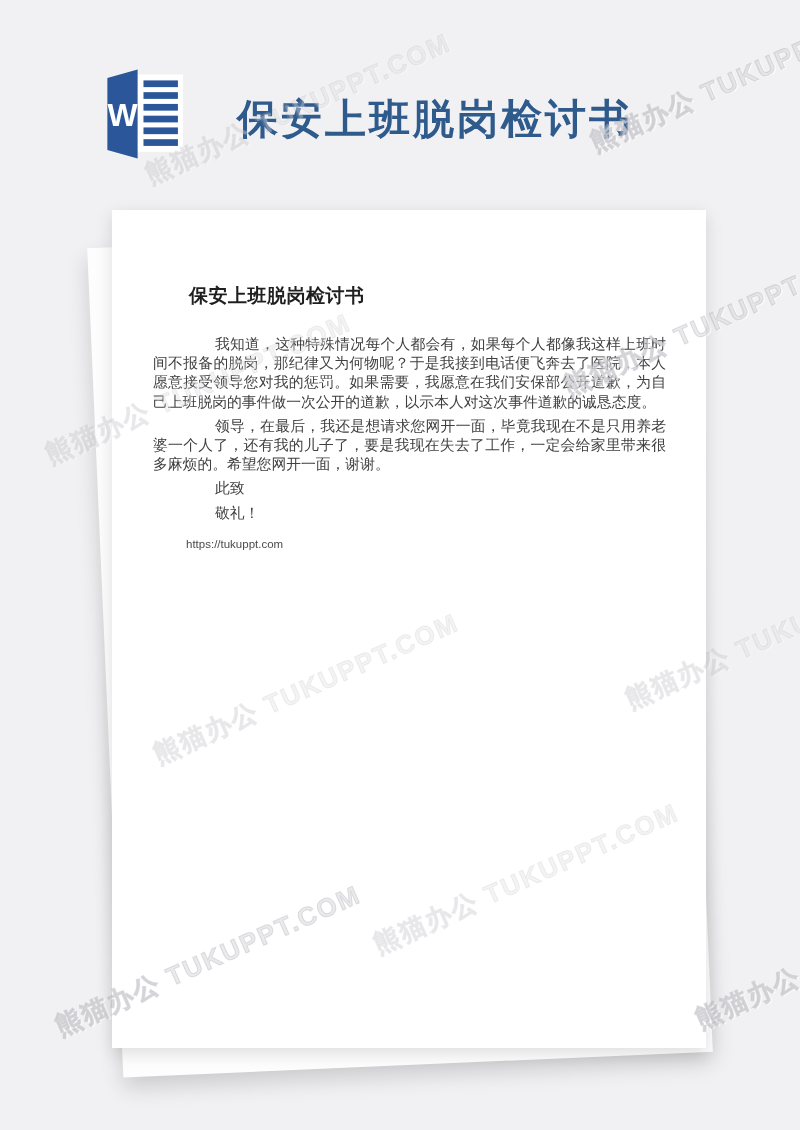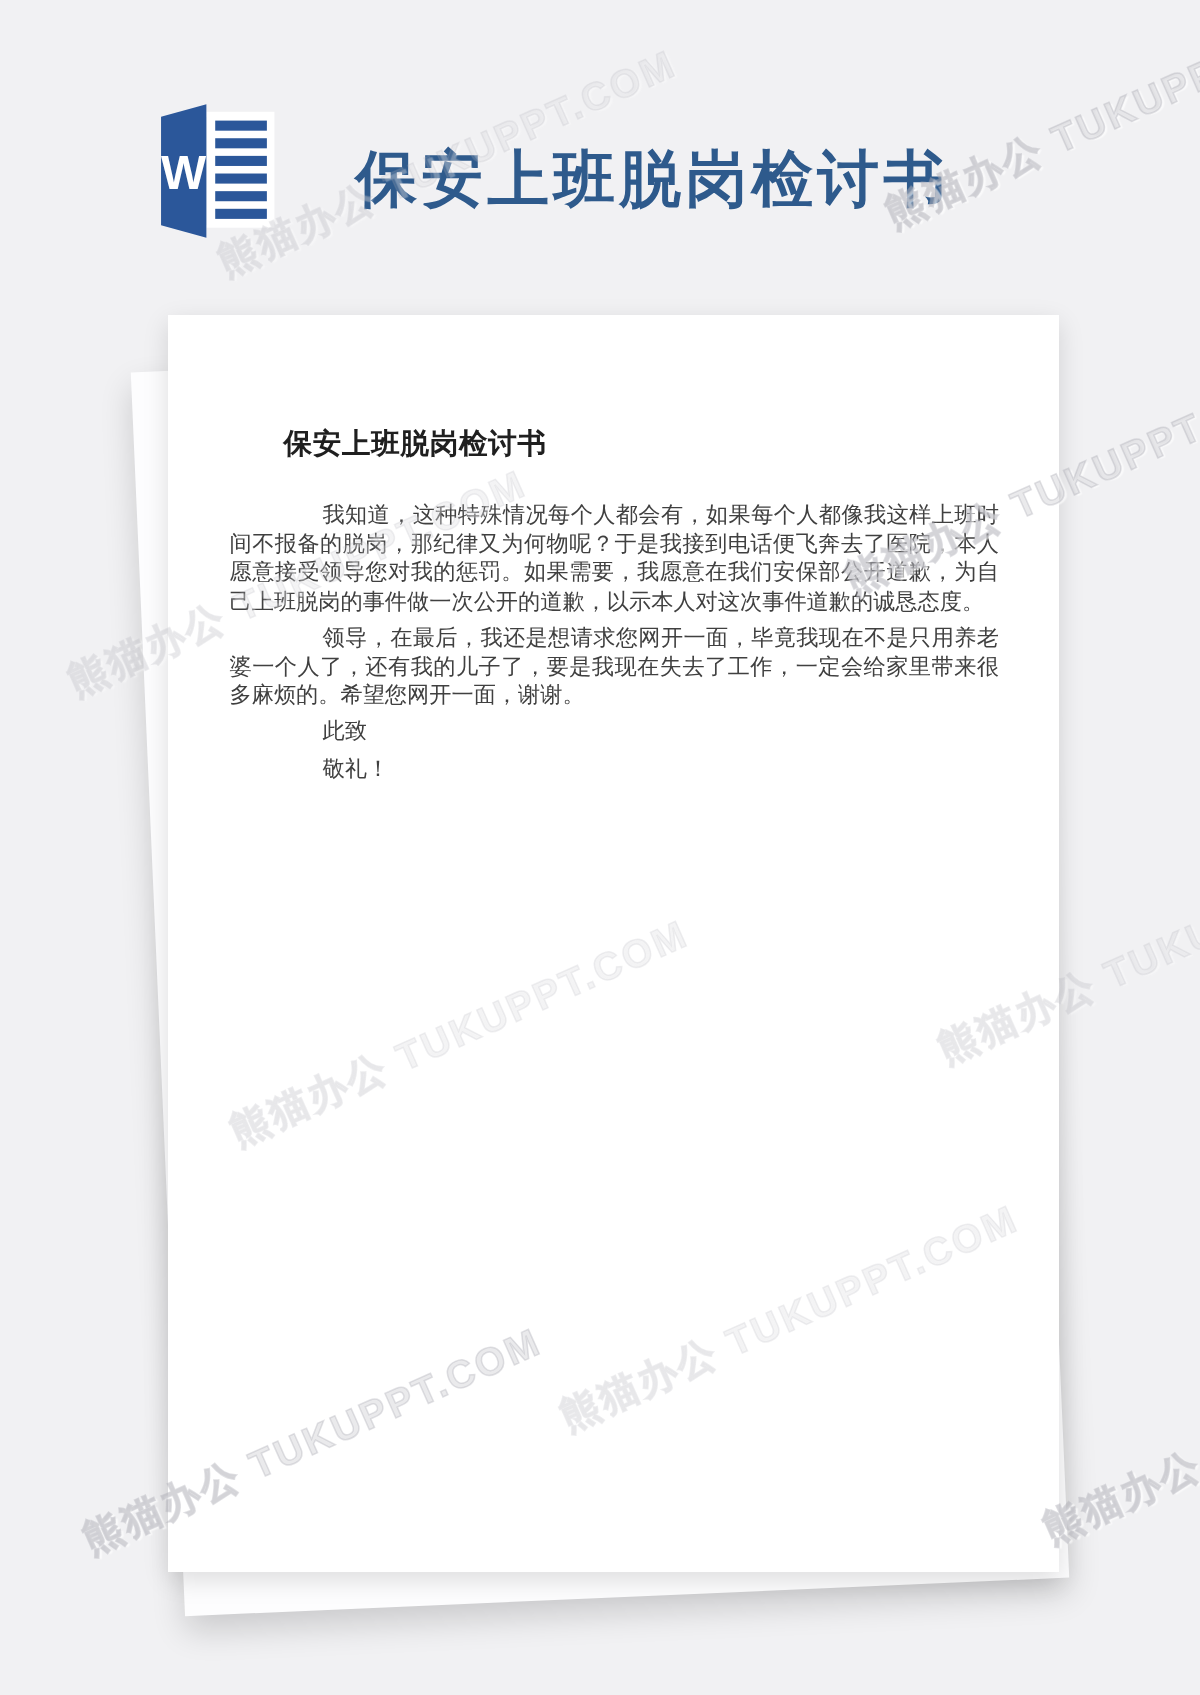--- a/index.html
+++ b/index.html
@@ -95,20 +95,21 @@
 
 
 
       <p class="para">我知道，这种特殊情况每个人都会有，如果每个人都像我这样上班时间不报备的脱岗，那纪律又为何物呢？于是我接到电话便飞奔去了医院，本人愿意接受领导您对我的惩罚。如果需要，我愿意在我们安保部公开道歉，为自己上班脱岗的事件做一次公开的道歉，以示本人对这次事件道歉的诚恳态度。</p>
       <p class="para">领导，在最后，我还是想请求您网开一面，毕竟我现在不是只用养老婆一个人了，还有我的儿子了，要是我现在失去了工作，一定会给家里带来很多麻烦的。希望您网开一面，谢谢。</p>
 
       <p class="para">此致</p>
       <p class="para">敬礼！</p>
 
 
+      <a class="src-link">https://tukuppt.com</a>
     </div>
   </div>
 
   <div class="wm-layer">
     <span class="wm" style="left:585px;top:128px;">熊猫办公 TUKUPPT.COM</span>
     <span class="wm faint" style="left:140px;top:160px;">熊猫办公 TUKUPPT.COM</span>
     <span class="wm faint" style="left:40px;top:440px;">熊猫办公 TUKUPPT.COM</span>
     <span class="wm" style="left:558px;top:372px;">熊猫办公 TUKUPPT.COM</span>
     <span class="wm faint" style="left:148px;top:740px;">熊猫办公 TUKUPPT.COM</span>
     <span class="wm faint" style="left:620px;top:685px;">熊猫办公 TUKUPPT.COM</span>

